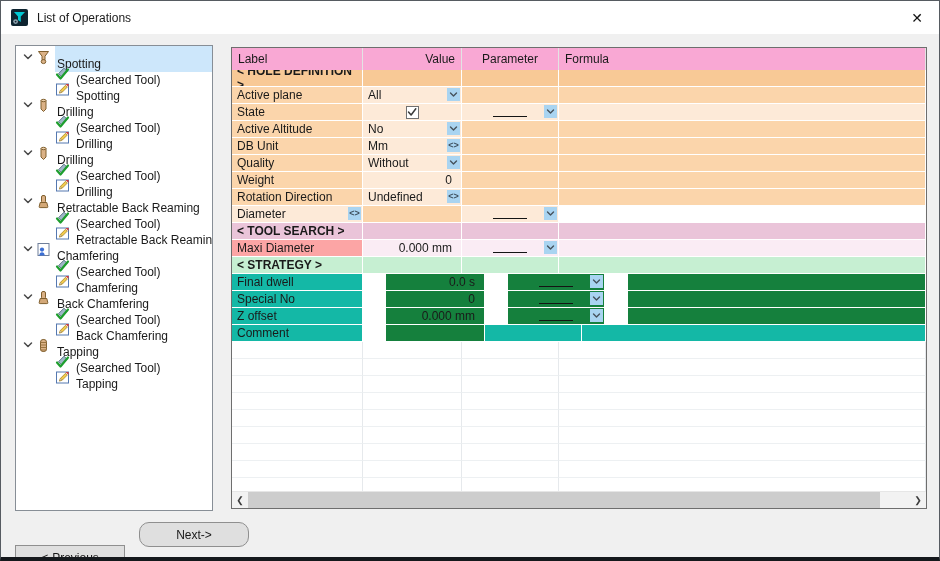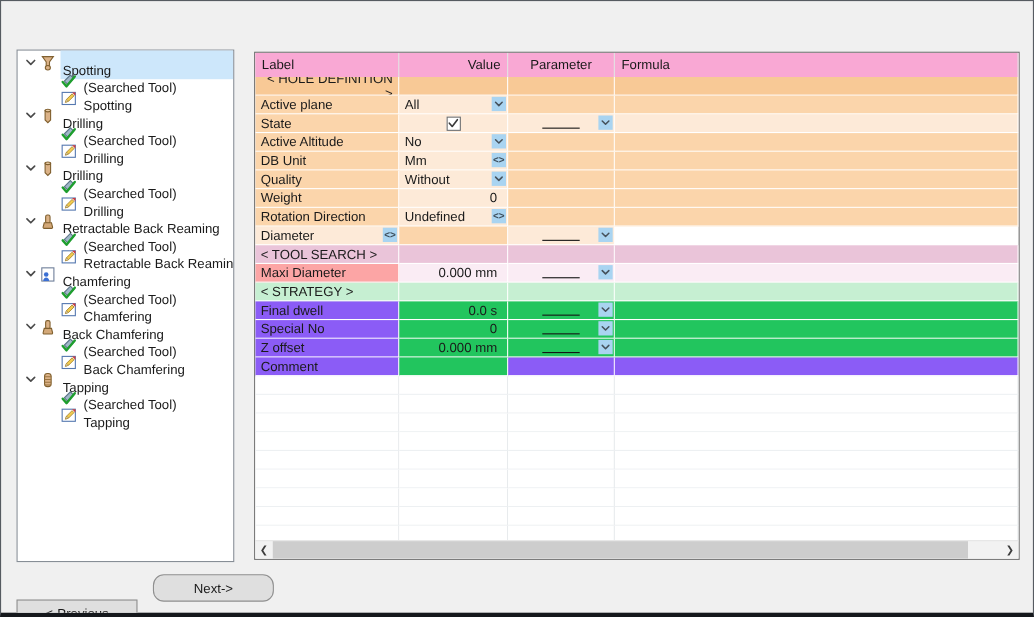--- a/index.html
+++ b/index.html
@@ -29,26 +29,26 @@
   .c1{width:99px;flex:none;}
   .c2{width:97px;flex:none;}
   .c3{flex:1;min-width:0;}
   .thead .c1{justify-content:flex-end;}
   .thead .c2{justify-content:center;}
   .trow{display:flex;height:17px;flex:none;}
   .trow .cell{display:flex;align-items:center;box-sizing:border-box;position:relative;
     border-right:1px solid #fff;border-bottom:1px solid #fff;overflow:hidden;}
   .trow.empty .cell{background:#fff;border-right:1px solid #E6E9EC;border-bottom:1px solid #EDF0F2;}
   .label-cell{padding:0 5px;}
-  .sec .label-cell{font-weight:normal;text-align:right;}
+  .sec .label-cell{font-weight:bold;}
   .formula-cell{padding:0 6px;}
   
   .o-sec{background:#F8C996;} .o-dark{background:#FBD5AB;} .o-light{background:#FDEAD8;}
   .p-sec{background:#EAC4D9;} .p-dark{background:#fca5a5;} .p-light{background:#FAECF4;}
-  .g-sec{background:#C6EFD2;} .g-dark{background:#8b5cf6;} .g-light{background:#22c55e;}
+  .g-sec{background:#C6EFD2;} .g-dark{background:#14b8a6;} .g-light{background:#15803d;margin-left:23px;}
   
   .dd,.angle{width:13px;height:13px;background:#A9D4F1;display:flex;align-items:center;justify-content:center;flex:none;}
   .angle{font-size:9px;font-weight:bold;color:#3D4E5C;line-height:13px;}
   .val-wrap{flex:1;display:flex;align-items:center;min-width:0;padding-left:5px;}
   .vtext{flex:1;min-width:0;}
   .vtext.right{text-align:right;padding-right:9px;}
   .ctrl-right{position:absolute;right:1px;top:1px;}
   .cb{width:13px;height:13px;background:#fff;border:1px solid #707070;box-sizing:border-box;
     display:flex;align-items:center;justify-content:center;margin:0 auto;}
   .uline{width:34px;height:9px;border-bottom:1.5px solid #141414;}
@@ -61,20 +61,30 @@
   
   .btn{position:absolute;width:110px;height:25px;background:#DFDFDF;border:1px solid #8F8F8F;
     box-sizing:border-box;display:flex;align-items:center;justify-content:center;}
   .btn.prev{left:14px;top:544px;}
   .btn.next{left:138px;top:521px;border-radius:10px;}
 </style>
 </head>
 <body>
 
 <div class="dialog">
+  <div class="titlebar">
+    <span class="app-icon"><svg width="17" height="17" viewBox="0 0 17 17">
+          <rect width="17" height="17" rx="2" fill="#0E2430"></rect>
+          <path d="M3 3h11l-4.2 4.6V13l-2.8-1.9V7.6Z" fill="#00C9D4"></path>
+          <circle cx="4.6" cy="12.6" r="2.4" fill="#8FA1AD"></circle>
+          <circle cx="4.6" cy="12.6" r="0.9" fill="#0E2430"></circle>
+        </svg></span>
+    <span class="title">List of Operations</span>
+    <span class="close-btn">✕</span>
+  </div>
 
   <div class="tree" id="tree">
       <div class="tree-row">
         <span class="tw-chev">
           <svg width="12" height="12" viewBox="0 0 12 12">
             <path d="M2.5 4l3.5 3.5L9.5 4" fill="none" stroke="#4a4a4a" stroke-width="1.5" stroke-linecap="round" stroke-linejoin="round"></path>
           </svg>
         </span>
         <span class="ticon">
           <svg width="15" height="15" viewBox="0 0 15 15">

